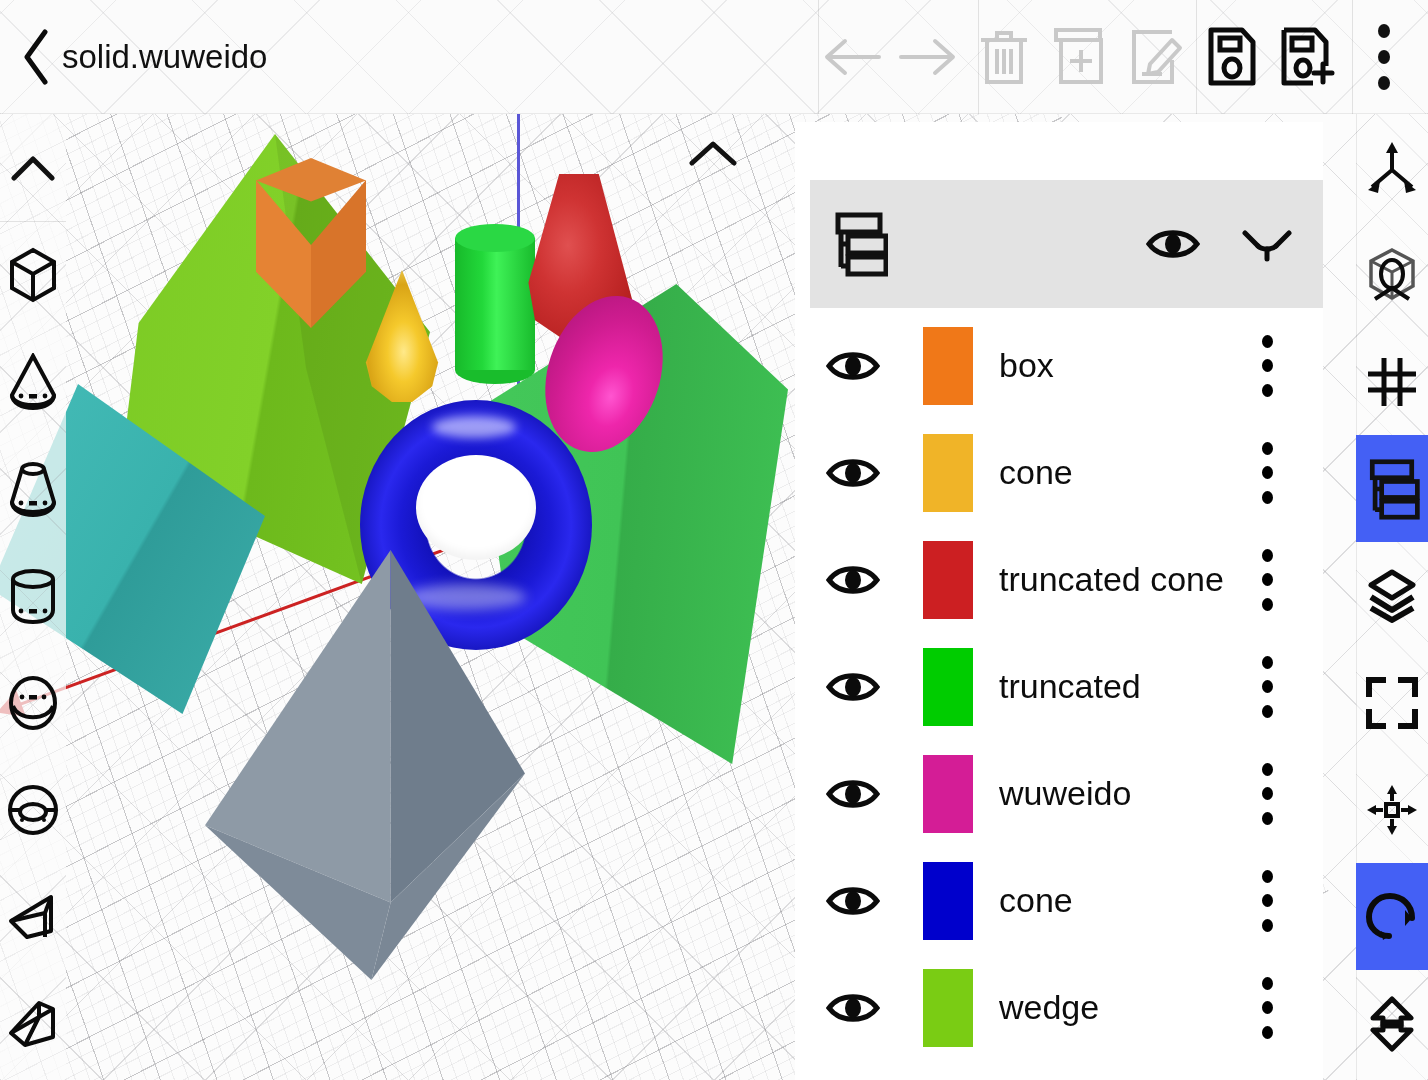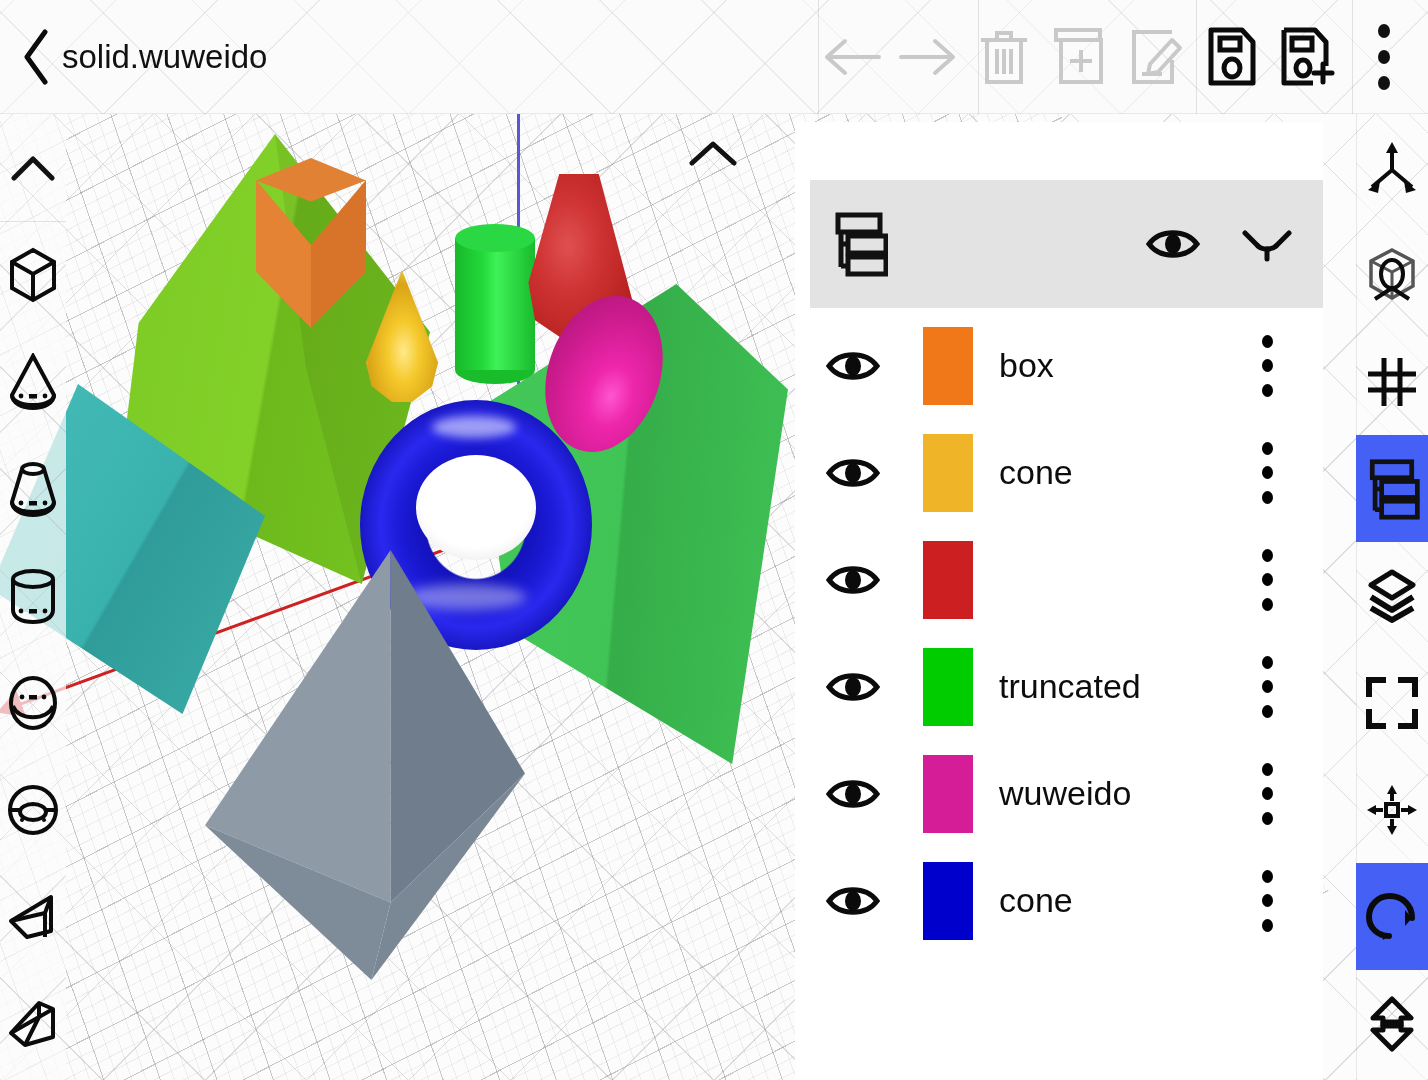--- a/index.html
+++ b/index.html
@@ -484,20 +484,21 @@
           </div>
         </div>
         <div class="obj-row">
           <div class="obj-eye">
             <svg width="54" height="38" viewBox="0 0 54 38">
               <path d="M3 19 C14 4, 40 4, 51 19 C40 34, 14 34, 3 19 Z" fill="none" stroke="#0b0b0b" stroke-width="5"></path>
               <ellipse cx="27" cy="19" rx="8" ry="10" fill="#0b0b0b"></ellipse>
             </svg>
           </div>
           <div class="obj-swatch" style="background: rgb(204, 31, 34);"></div>
+          <div class="obj-label">truncated cone</div>
           <div class="obj-menu">
             <span class="dot"></span>
             <span class="dot"></span>
             <span class="dot"></span>
           </div>
         </div>
         <div class="obj-row">
           <div class="obj-eye">
             <svg width="54" height="38" viewBox="0 0 54 38">
               <path d="M3 19 C14 4, 40 4, 51 19 C40 34, 14 34, 3 19 Z" fill="none" stroke="#0b0b0b" stroke-width="5"></path>
@@ -529,20 +530,35 @@
         </div>
         <div class="obj-row">
           <div class="obj-eye">
             <svg width="54" height="38" viewBox="0 0 54 38">
               <path d="M3 19 C14 4, 40 4, 51 19 C40 34, 14 34, 3 19 Z" fill="none" stroke="#0b0b0b" stroke-width="5"></path>
               <ellipse cx="27" cy="19" rx="8" ry="10" fill="#0b0b0b"></ellipse>
             </svg>
           </div>
           <div class="obj-swatch" style="background: rgb(0, 0, 204);"></div>
           <div class="obj-label">cone</div>
+          <div class="obj-menu">
+            <span class="dot"></span>
+            <span class="dot"></span>
+            <span class="dot"></span>
+          </div>
+        </div>
+        <div class="obj-row">
+          <div class="obj-eye">
+            <svg width="54" height="38" viewBox="0 0 54 38">
+              <path d="M3 19 C14 4, 40 4, 51 19 C40 34, 14 34, 3 19 Z" fill="none" stroke="#0b0b0b" stroke-width="5"></path>
+              <ellipse cx="27" cy="19" rx="8" ry="10" fill="#0b0b0b"></ellipse>
+            </svg>
+          </div>
+          <div class="obj-swatch" style="background: rgb(122, 204, 20);"></div>
+          <div class="obj-label">wedge</div>
           <div class="obj-menu">
             <span class="dot"></span>
             <span class="dot"></span>
             <span class="dot"></span>
           </div>
         </div>
       </div>
   </div>
 
   <div id="leftrail">

